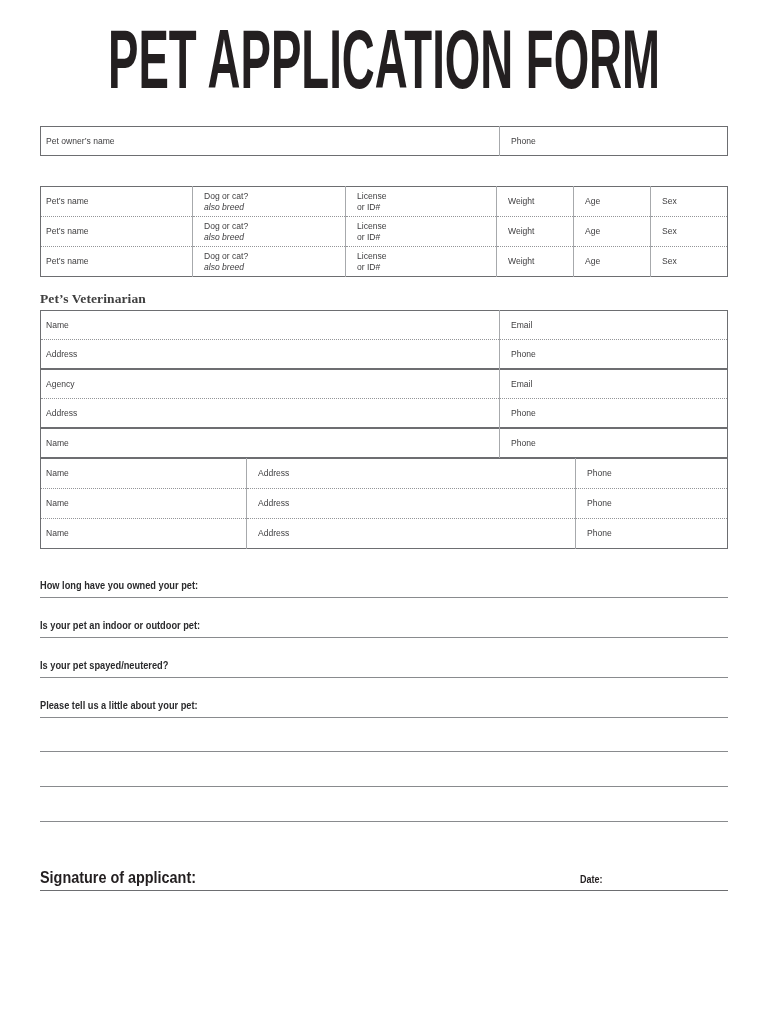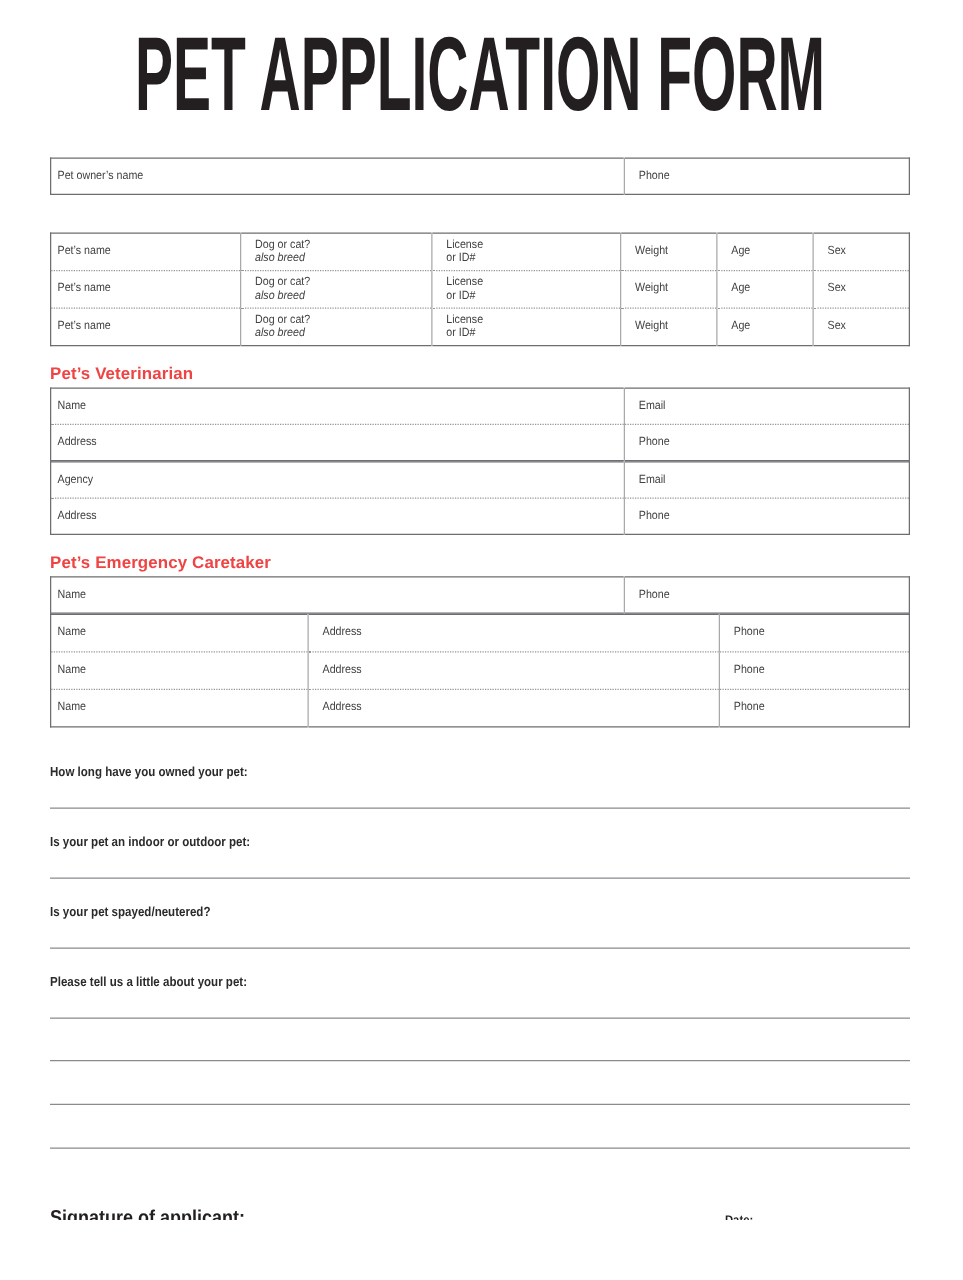--- a/index.html
+++ b/index.html
@@ -39,34 +39,34 @@
     line-height: 11px;
     color: #414042;
     white-space: nowrap;
     transform: scaleX(0.9);
     transform-origin: 0 0;
   }
   .flabel .sub { display: block; }
   .sub-italic { font-style: italic; }
   
   .sec-heading {
-    font-family: Liberation Sans, sans-serif;
+    font-family: Liberation Serif, serif;
     font-weight: bold;
     font-size: 13.5px;
     line-height: 17px;
-    color: #ef4444;
+    color: #404040;
     margin: 13px 0 3px 0;
     letter-spacing: 0.1px;
   }
   .owner-table { margin-top: 30px; }
   .pet-table   { margin-top: 30px; }
   
   .question {
     margin-top: 17px;
-    padding-bottom: 20px;
+    padding-bottom: 4px;
     border-bottom: 1px solid #898b8e;
   }
   .question.first { margin-top: 26px; }
   .q-label {
     display: inline-block;
     font-weight: bold;
     font-size: 10.5px;
     line-height: 13px;
     color: #2b2b2d;
     white-space: nowrap;
@@ -203,21 +203,20 @@
       <td><span class="flabel">Agency</span></td>
       <td><span class="flabel">Email</span></td>
     </tr>
     <tr class="row-h30">
       <td><span class="flabel">Address</span></td>
       <td><span class="flabel">Phone</span></td>
     </tr>
   </tbody>
     </table>
 
-  <div class="sec-heading">Pet’s Emergency Caretaker</div>
   <table>
     <colgroup>
         <col style="width:66.8%">
         <col>
       </colgroup>
     <tbody>
         <tr class="row-h30">
       <td><span class="flabel">Name</span></td>
       <td><span class="flabel">Phone</span></td>
     </tr>

